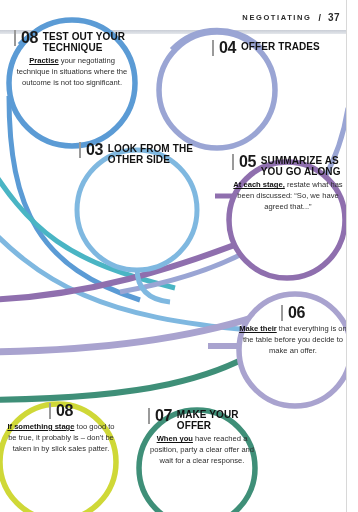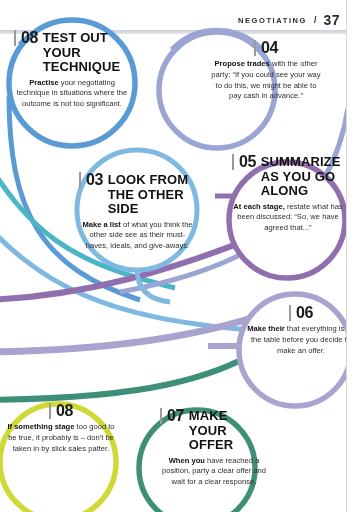--- a/index.html
+++ b/index.html
@@ -26,21 +26,21 @@
   
   .header{
     position:absolute;top:12px;right:18px;
     z-index:30;
     display:flex;align-items:center;gap:7px;
     font-size:7.5px;font-weight:bold;letter-spacing:1.6px;
     color:#2b2b2b;
     padding-left:48px;
   }
   .header .slash{color:#111;letter-spacing:0;font-size:8.5px;}
-  .header .pg{font-size:14px;letter-spacing:0.5px;}
+  .header .pg{font-size:10px;letter-spacing:0.5px;}
   .rule{
     position:absolute;left:0;top:30px;width:347px;height:4px;
     background:linear-gradient(to bottom,#c9cdd6,#e4e7ec);
     z-index:5;
   }
   svg.canvas{position:absolute;left:0;top:0;z-index:10;}
 
   
   .bubble{
     position:absolute;z-index:25;
@@ -53,31 +53,31 @@
   }
   .bnum{
     font-size:16px;font-weight:bold;line-height:1;
     color:#1a1a1a;
     border-left:2px solid #9a9a9a;
     padding-left:5px;
     letter-spacing:-0.5px;
     white-space:nowrap;
   }
   .btitle{
-    font-size:13px;font-weight:bold;line-height:1.12;
+    font-size:10px;font-weight:bold;line-height:1.12;
     text-align:left;text-transform:uppercase;
     letter-spacing:0.1px;
     color:#111;
     padding-top:1px;
   }
   .bbody{
     font-size:7.6px;line-height:1.42;
     color:#2e2e2e;
   }
-  .bbody b{font-weight:bold;color:#111;}
+  .bbody b{font-weight:bold;color:#111;text-decoration:underline;}
 </style>
 </head>
 <body>
 
 <div id="page">
 
   <div class="rule"></div>
 
   <div class="header">
     <span>NEGOTIATING</span>
@@ -129,56 +129,51 @@
       <span class="btitle">TEST OUT YOUR TECHNIQUE</span>
     </div>
     <div class="bbody">
       <b>Practise</b><span> your negotiating technique in situations where the outcome is not too significant.</span>
     </div>
   </div>
 
   <div class="bubble" style="left:163px;top:40px;width:110px;margin-left:48px;">
     <div class="bhead">
       <span class="bnum">04</span>
-    </div>
-    <div class="bbody">
-      <b>Propose trades</b><span> with the other party: “If you could see your way to do this, we might be able to pay cash in advance.”</span>
+      <span class="btitle">OFFER TRADES</span>
     </div>
   </div>
 
-  <div class="bubble" style="left:79px;top:172px;width:117px;">
+  <div class="bubble" style="left:79px;top:142px;width:117px;">
     <div class="bhead">
       <span class="bnum">03</span>
       <span class="btitle">LOOK FROM THE OTHER SIDE</span>
-    </div>
-    <div class="bbody">
-      <b>Make a list</b><span> of what you think the other side see as their must-haves, ideals, and give-aways.</span>
     </div>
   </div>
 
   <div class="bubble" style="left:232px;top:154px;width:112px;">
     <div class="bhead">
       <span class="bnum">05</span>
       <span class="btitle">SUMMARIZE AS YOU GO ALONG</span>
     </div>
     <div class="bbody">
       <b>At each stage,</b><span> restate what has been discussed: “So, we have agreed that...”</span>
     </div>
   </div>
 
-  <div class="bubble" style="left:246px;top:305px;width:110px;">
+  <div class="bubble" style="left:238px;top:305px;width:110px;">
     <div class="bhead">
       <span class="bnum">06</span>
     </div>
     <div class="bbody">
       <b>Make their</b><span> that everything is on the table before you decide to make an offer.</span>
     </div>
   </div>
 
-  <div class="bubble" style="left:160px;top:408px;width:108px;">
+  <div class="bubble" style="left:148px;top:408px;width:108px;">
     <div class="bhead">
       <span class="bnum">07</span>
       <span class="btitle">MAKE YOUR OFFER</span>
     </div>
     <div class="bbody">
       <b>When you</b><span> have reached a position, party a clear offer and wait for a clear response.</span>
     </div>
   </div>
 
   <div class="bubble" style="left:6px;top:403px;width:110px;">

